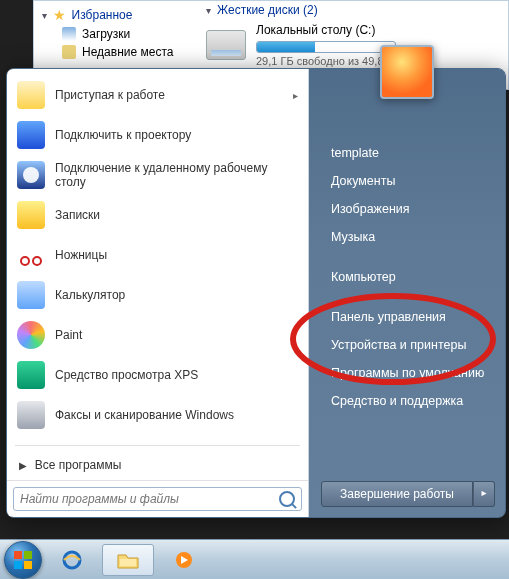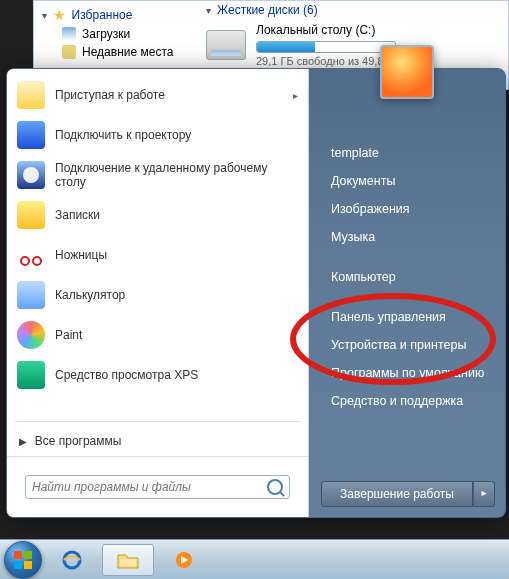--- a/index.html
+++ b/index.html
@@ -105,21 +105,21 @@
 .sm-item.submenu::after { content: "▸"; margin-left: auto; color: #666; font-size: 10px; }
 .sm-icon {
   width: 28px; height: 28px; border-radius: 4px;
   display: flex; align-items: center; justify-content: center;
   font-size: 16px; color: #fff; flex-shrink: 0;
 }
 .sm-sep { height: 1px; background: #e2e2e2; margin: 4px 8px; }
 .all-programs { display: flex; align-items: center; gap: 8px; padding: 8px 12px; color: #333; }
 .all-programs .tri { color: #444; font-size: 10px; }
 
-.search-wrap { padding: 18px; border-top: 1px solid #e0e0e0; }
+.search-wrap { padding: 6px; border-top: 1px solid #e0e0e0; }
 .search-box {
   display: flex; align-items: center;
   border: 1px solid #a0b6ce;
   border-radius: 3px; padding: 3px 6px;
   background: #fff;
 }
 .search-box input {
   flex: 1; border: none; outline: none; font-size: 12px;
   font-style: italic; color: #888; background: transparent;
 }
@@ -231,21 +231,21 @@
       <span>Загрузки</span>
     </div>
     <div class="fav-item">
       <span class="recenticon"></span>
       <span>Недавние места</span>
     </div>
   </div>
   <div class="explorer-main">
     <div class="disk-header">
       <span class="chev">▾</span>
-      <span>Жесткие диски (6)</span>
+      <span>Жесткие диски (2)</span>
     </div>
     <div class="disk-row">
       <span class="disk-icon"></span>
       <div class="disk-info">
         <div class="disk-name">Локальный столу (C:)</div>
         <div class="disk-bar">
             <div class="disk-fill"></div>
           </div>
         <div class="disk-free">29,1 ГБ свободно из 49,8 ГБ</div>
       </div>
@@ -280,20 +280,24 @@
           <span class="sm-icon ic-calc"></span>
           <span>Калькулятор</span>
         </div>
         <div class="sm-item">
           <span class="sm-icon ic-paint"></span>
           <span>Paint</span>
         </div>
         <div class="sm-item">
           <span class="sm-icon ic-xps"></span>
           <span>Средство просмотра XPS</span>
+        </div>
+        <div class="sm-item">
+          <span class="sm-icon ic-fax"></span>
+          <span>Факсы и сканирование Windows</span>
         </div>
         <div class="sm-item"></div>
       </div>
     <div class="sm-sep"></div>
     <div class="all-programs">
       <span class="tri">▶</span>
       <span>Все программы</span>
     </div>
     <div class="search-wrap">
       <div class="search-box">

